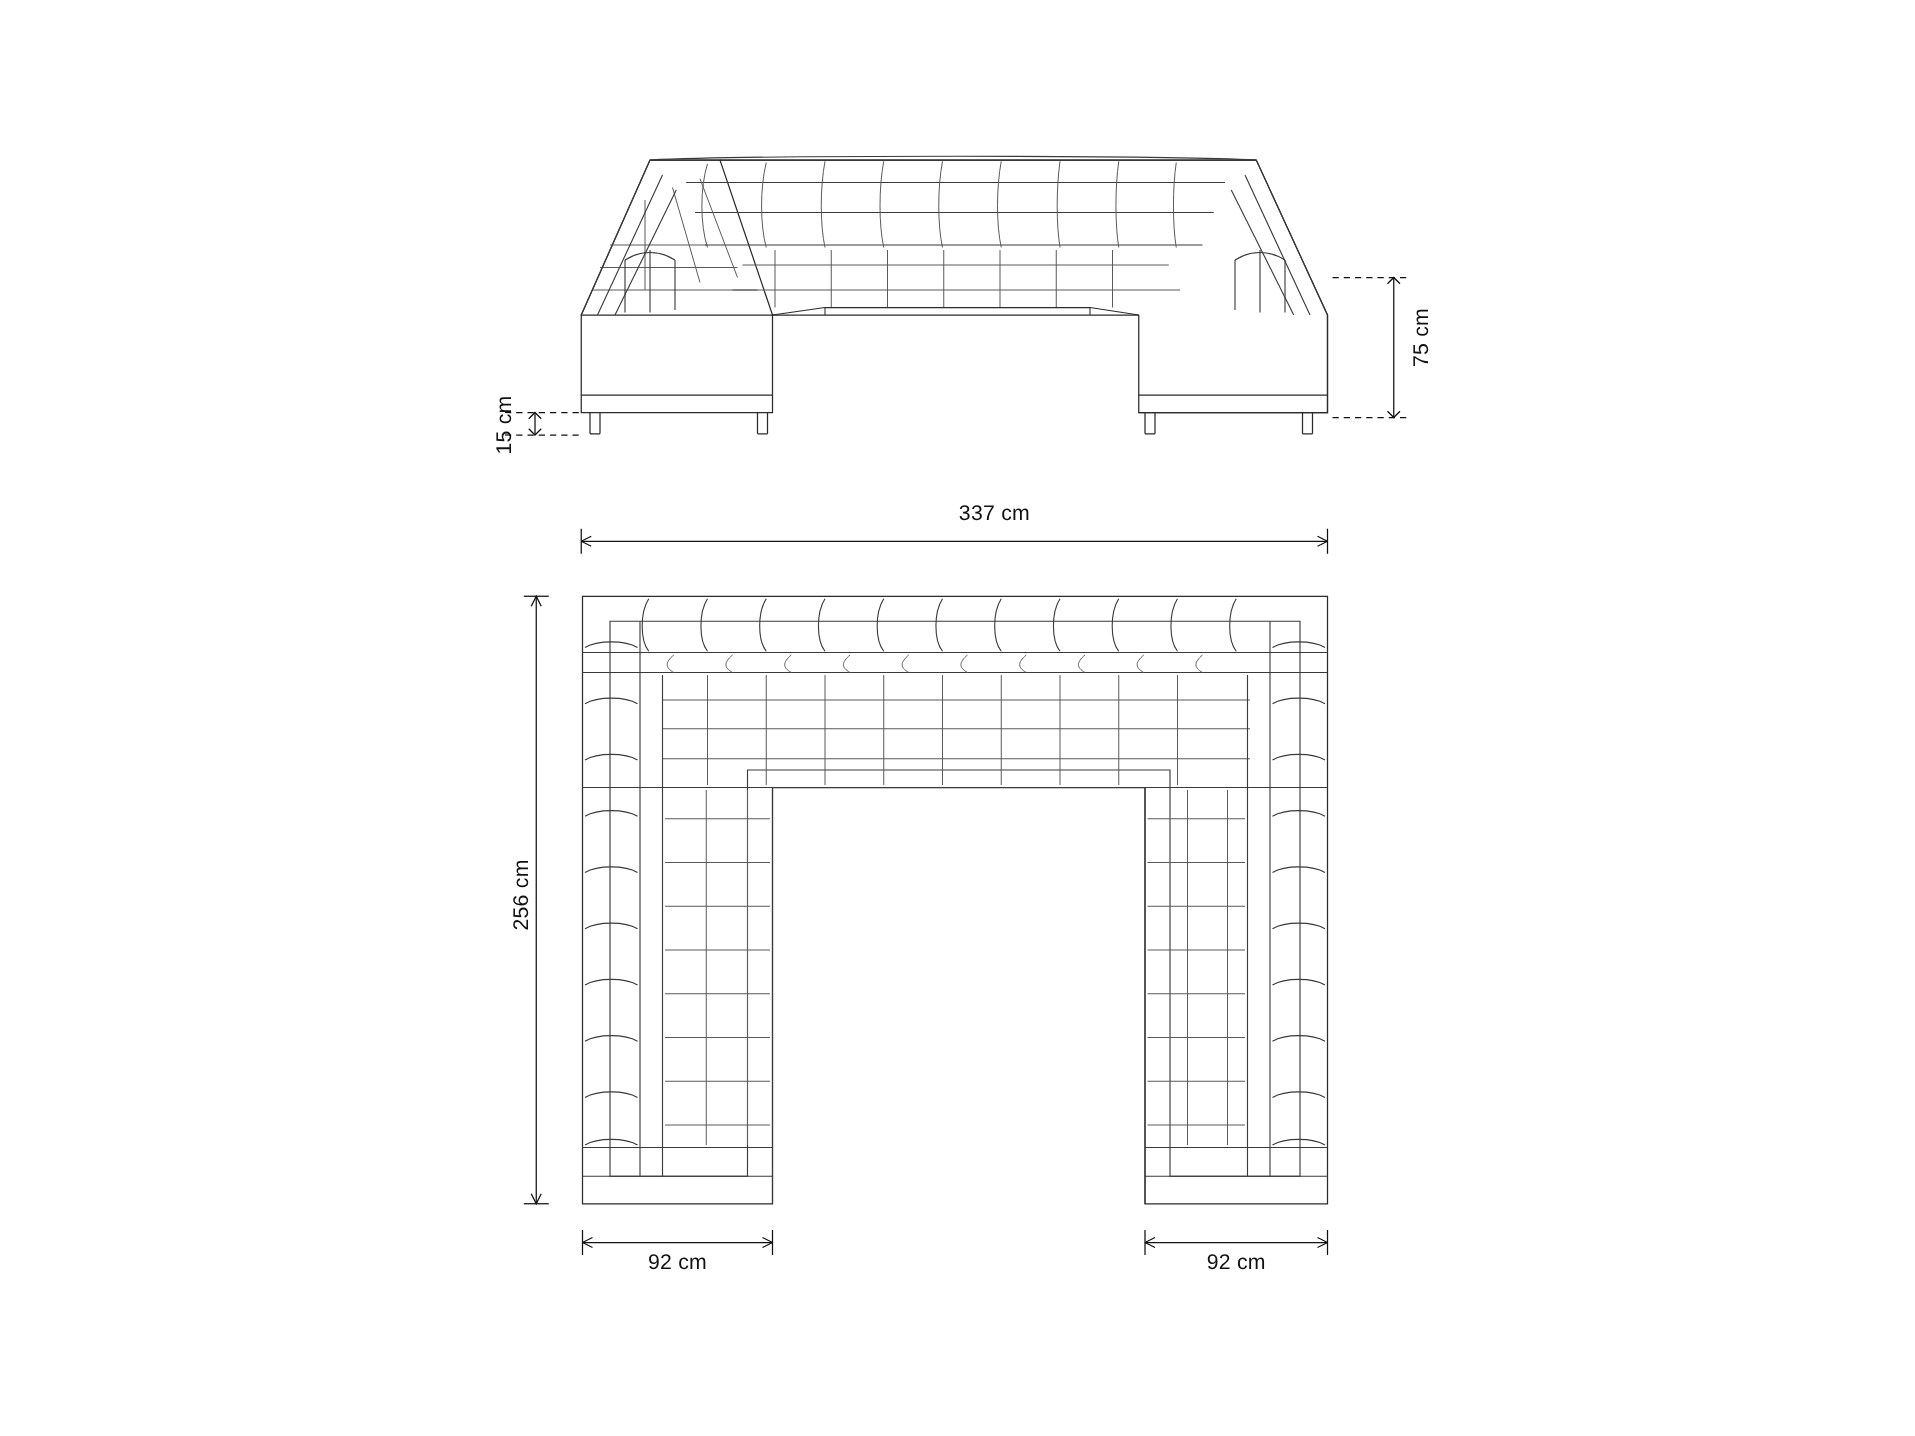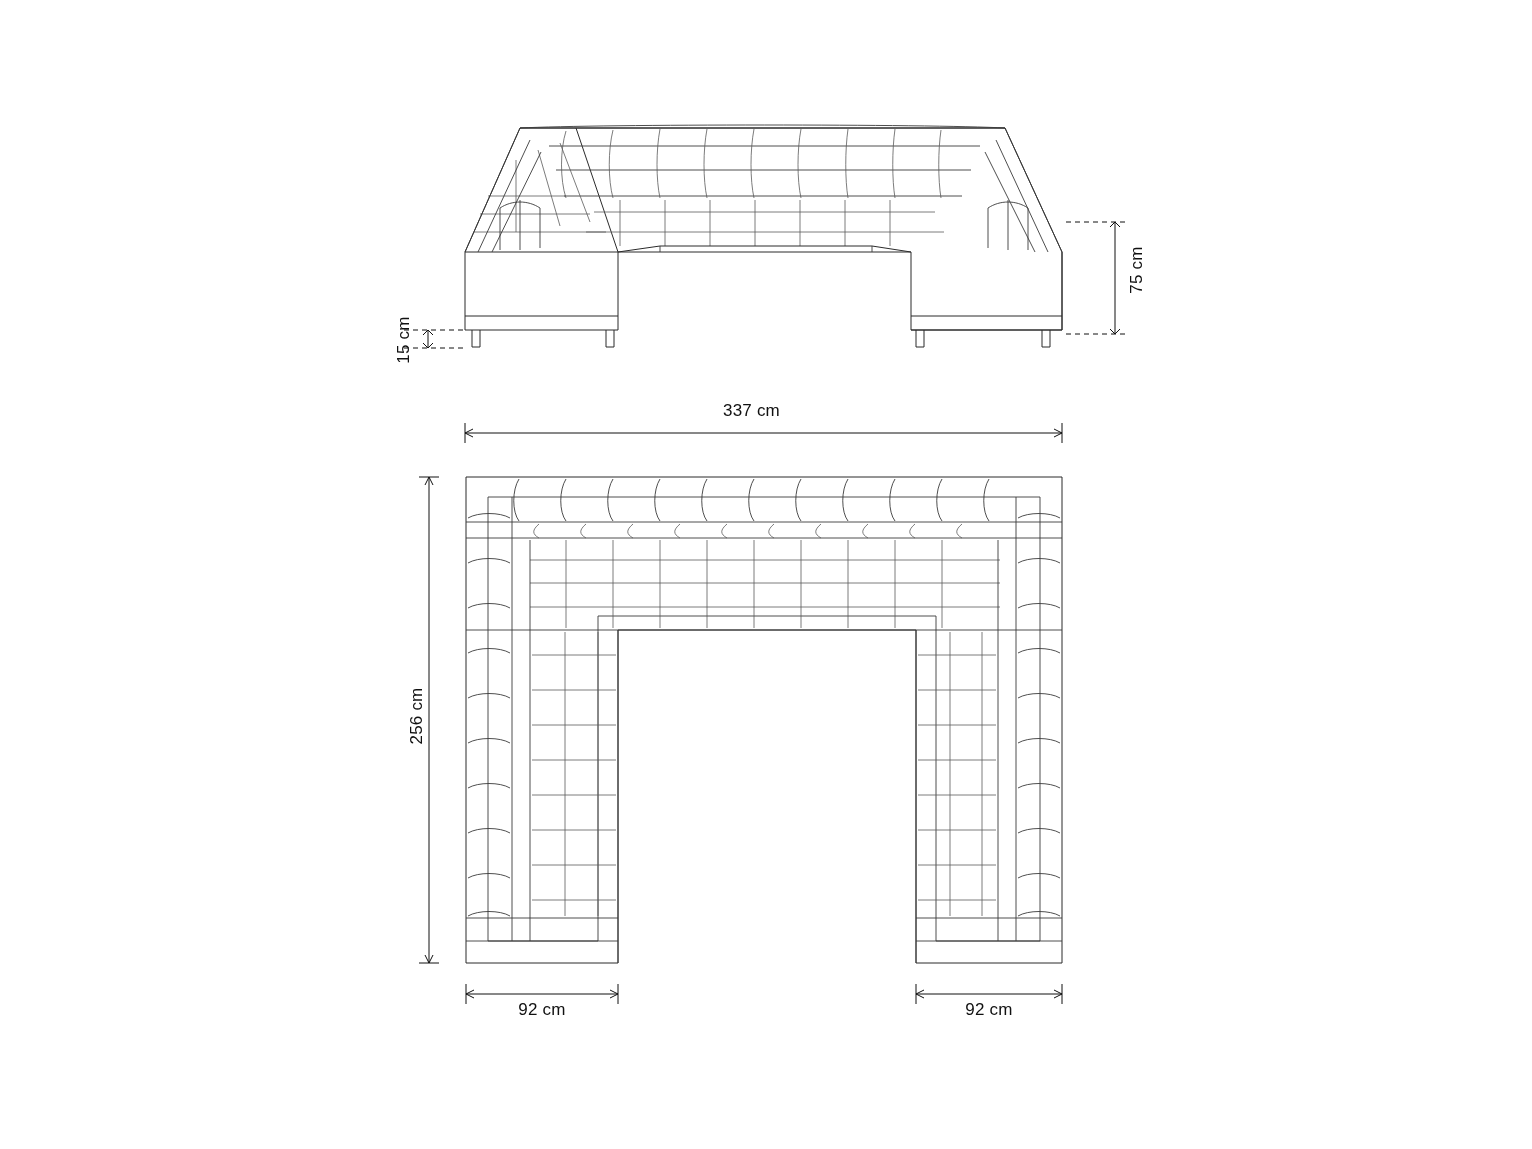--- a/index.html
+++ b/index.html
@@ -276,21 +276,21 @@
       <path class="dimline" d="M1062,994 L1054,990 M1062,994 L1054,998"></path>
       <path class="dimline" d="M916,984 L916,1004"></path>
       <path class="dimline" d="M1062,984 L1062,1004"></path>
     </g>
   </svg>
 
   <div class="dim-label vertical" style="left: 1107px; top: 260px; width: 60px; text-align: center;">75 cm</div>
 
   <div class="dim-label vertical" style="left: 374px; top: 330px; width: 60px; text-align: center;">15 cm</div>
 
-  <div class="dim-label" style="left: 723px; top: 401px; width: 120px; text-align: left;">337 cm</div>
+  <div class="dim-label" style="left: 704px; top: 401px; width: 120px; text-align: right;">337 cm</div>
 
   <div class="dim-label vertical" style="left: 377px; top: 706px; width: 80px; text-align: center;">256 cm</div>
 
   <div class="dim-label" style="left: 482px; top: 1000px; width: 120px; text-align: center;">92 cm</div>
 
   <div class="dim-label" style="left: 929px; top: 1000px; width: 120px; text-align: center;">92 cm</div>
 
 </div>
 
 </body></html>

